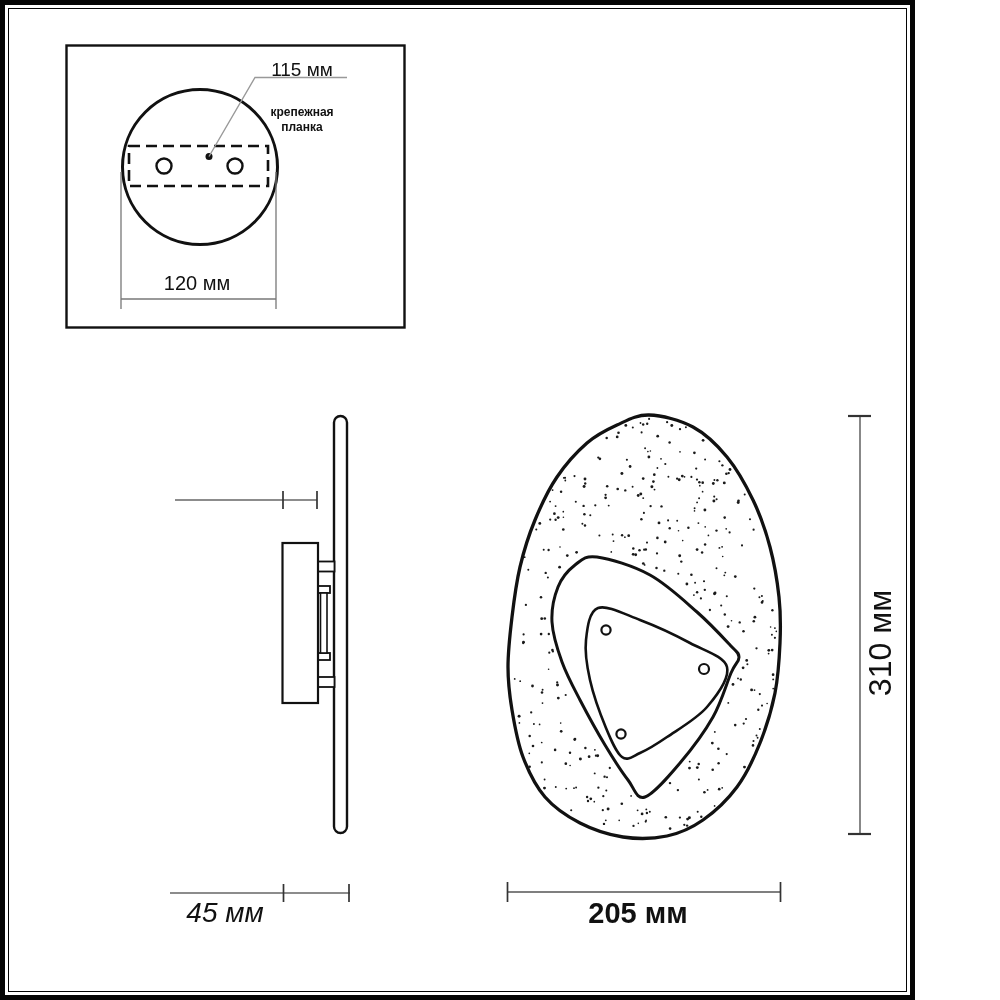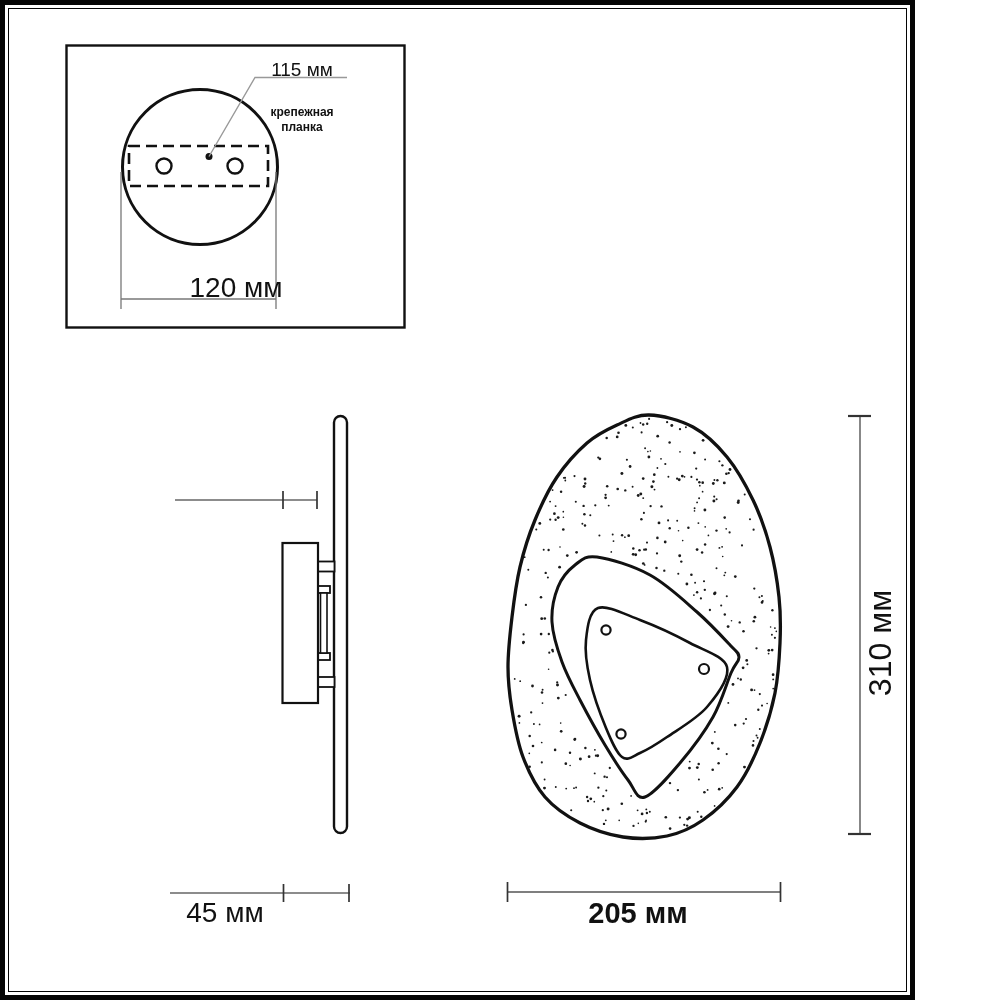--- a/index.html
+++ b/index.html
@@ -8,23 +8,23 @@
     background:#ffffff; overflow:hidden;
     font-family:"Liberation Sans","DejaVu Sans",sans-serif;
     color:#111;
   }
   .frame-outer { position:absolute; inset:0; border:5px solid #050505; pointer-events:none; }
   .frame-inner { position:absolute; inset:8px; border:1.5px solid #050505; pointer-events:none; }
   svg.diagram { position:absolute; left:0; top:0; }
   .lbl { position:absolute; white-space:nowrap; }
   .lbl-115     { left:227px; top:59px;  width:150px; text-align:center; font-size:19px; }
   .lbl-bracket { left:227px; top:81px;  width:150px; text-align:center; font-size:12px; font-weight:bold; line-height:15px;margin-top:24px; }
-  .lbl-120     { left:122px; top:272px; width:150px; text-align:center; font-size:28px;margin-left:39px; }
+  .lbl-120     { left:122px; top:272px; width:150px; text-align:center; font-size:20px; }
   .lbl-25      { left:156px; top:465px; width:150px; text-align:center; font-size:32px; }
-  .lbl-45      { left:150px; top:897px; width:150px; text-align:center; font-size:28px; }
+  .lbl-45      { left:150px; top:897px; width:150px; text-align:center; font-size:28px;font-style:italic; }
   .lbl-205     { left:563px; top:897px; width:150px; text-align:center; font-size:29px;font-weight:bold; }
   .lbl-310     { left:807px; top:623px; width:150px; height:40px; text-align:center; font-size:32px;
                  transform:rotate(-90deg); }
 </style>
 </head>
 <body>
 
 <div class="canvas">
 
   <svg class="diagram" width="1000" height="1000" viewBox="0 0 1000 1000">

